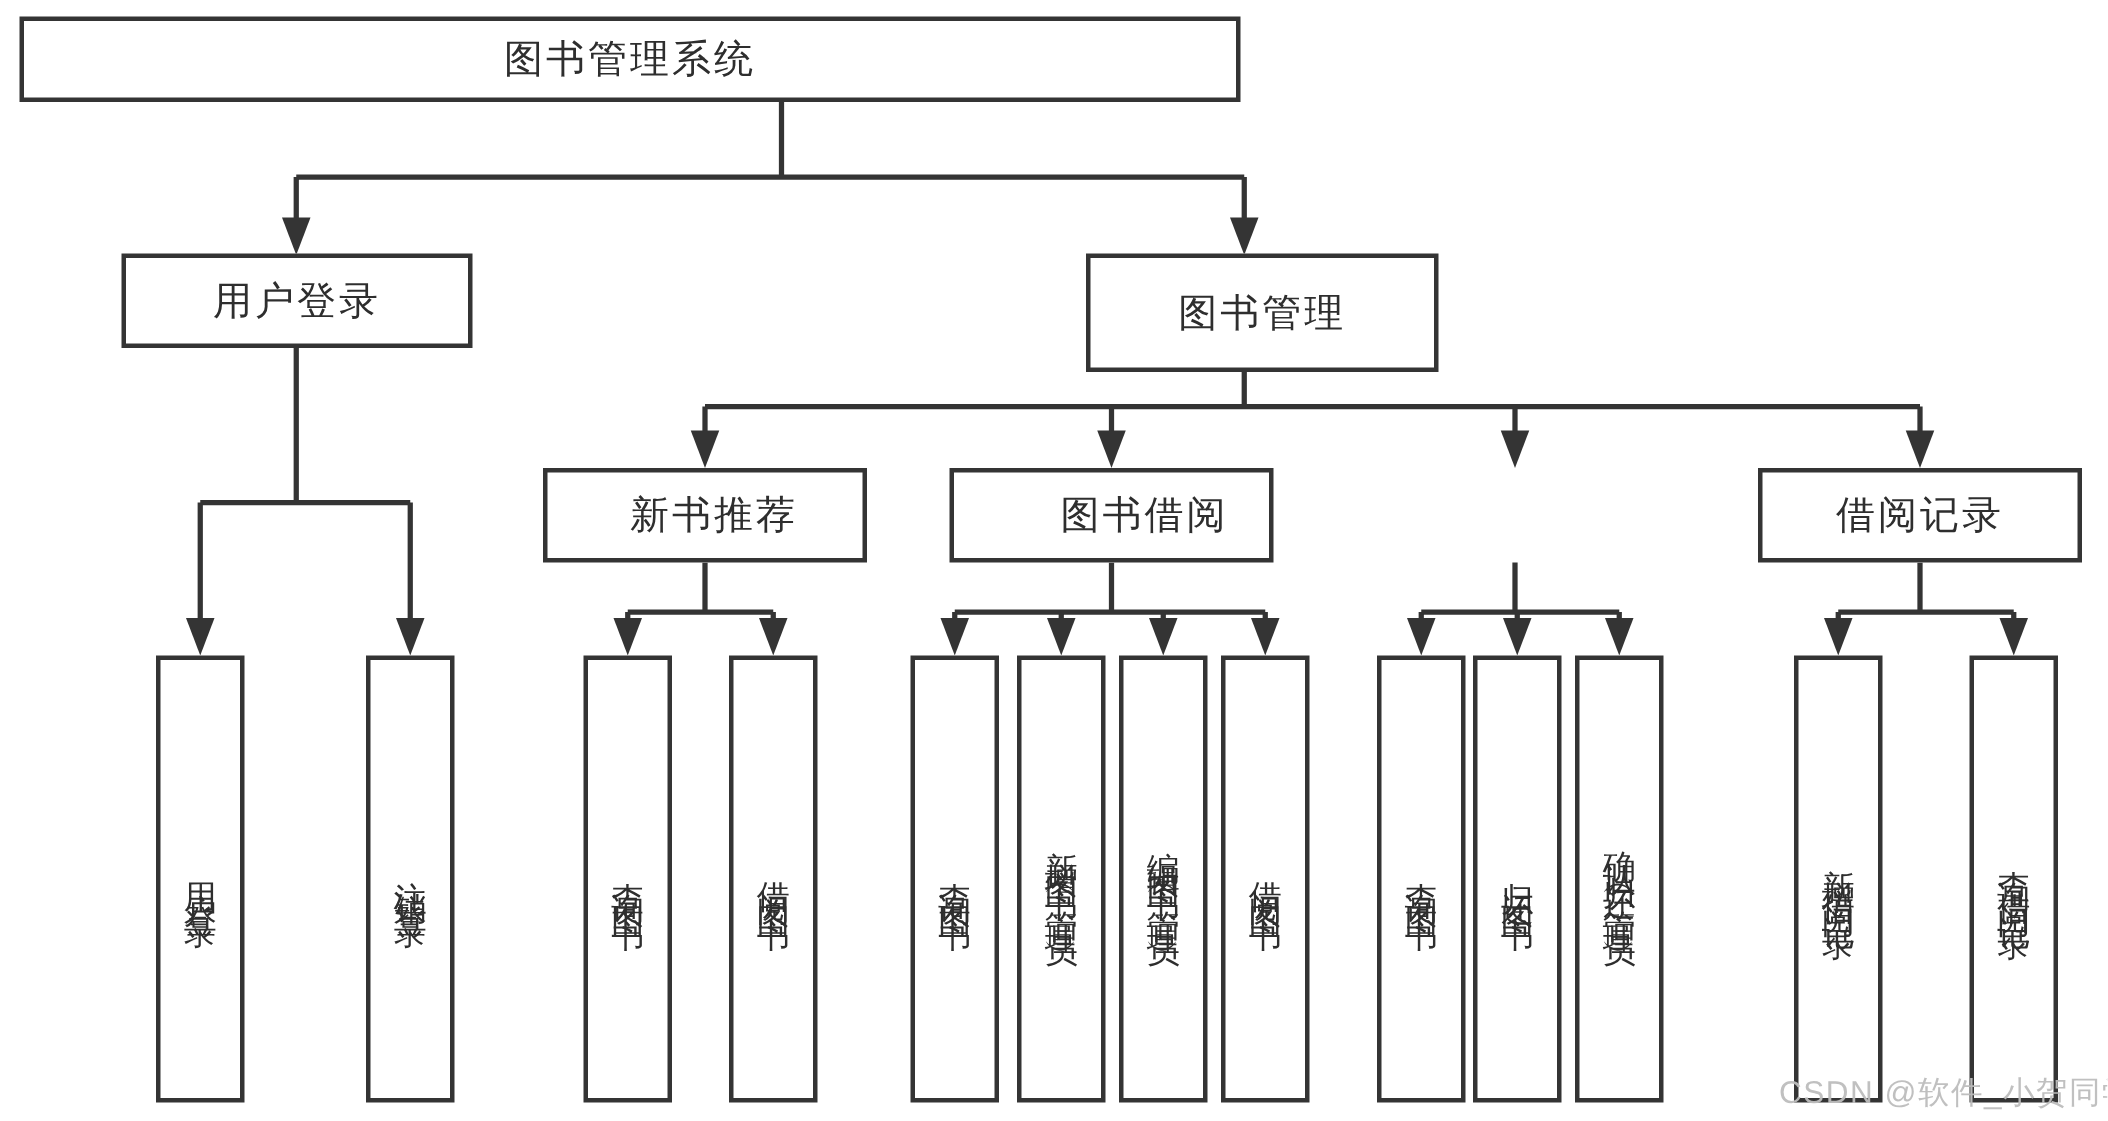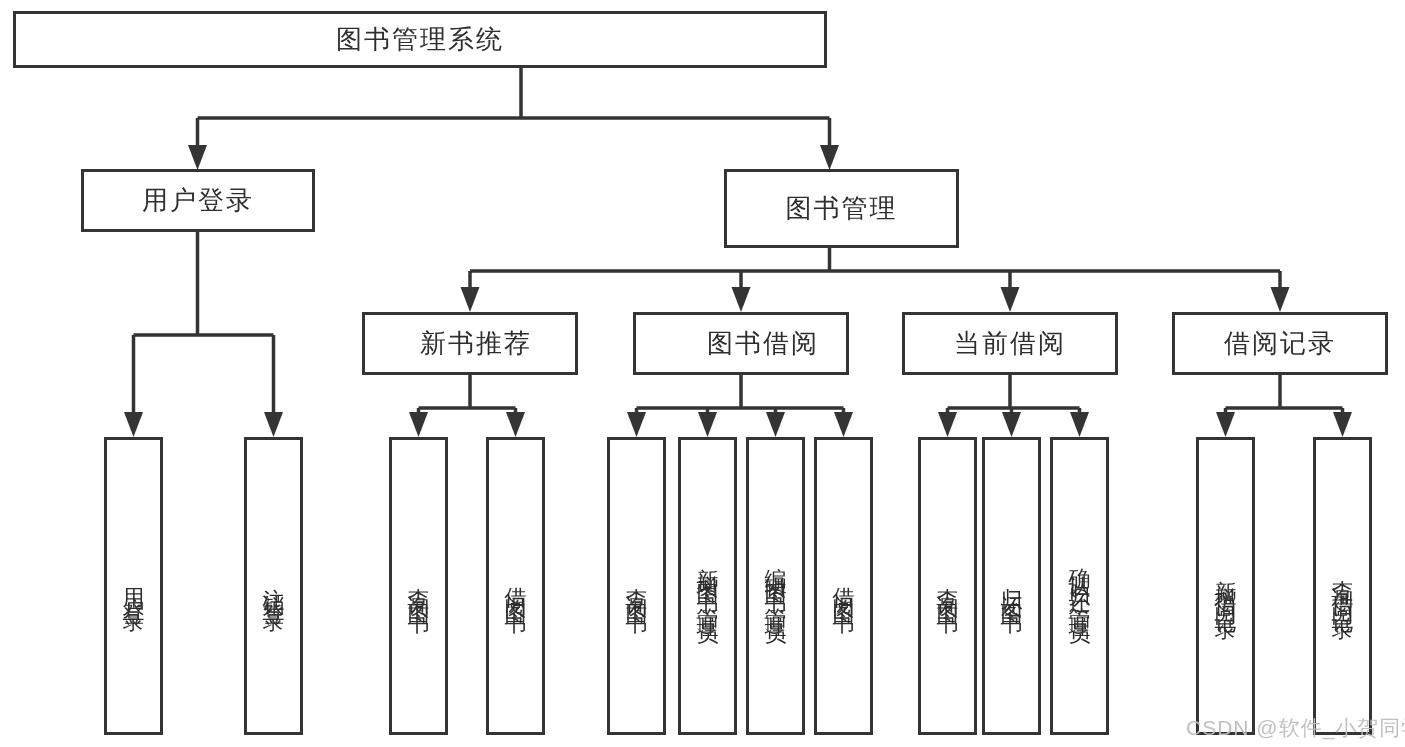--- a/index.html
+++ b/index.html
@@ -135,23 +135,20 @@
   <div class="box" style="left:712px;top:169px;width:235px;height:79px;margin-left:12px;">
     <span>图书管理</span>
   </div>
 
   <div class="box" style="left:362px;top:312px;width:216px;height:63px;padding-left:12px;">
     <span>新书推荐</span>
   </div>
   <div class="box" style="left:633px;top:312px;width:216px;height:63px;padding-left:44px;">
     <span>图书借阅</span>
   </div>
-  <div class="box" style="left:902px;top:312px;width:216px;height:63px;">
-    <span>当前借阅</span>
-  </div>
   <div class="box" style="left:1172px;top:312px;width:216px;height:63px;">
     <span>借阅记录</span>
   </div>
 
   <div class="leaf" style="left:104px;">
     <span class="vtext">用户登录</span>
   </div>
   <div class="leaf" style="left:244px;">
     <span class="vtext">注销登录</span>
   </div>

